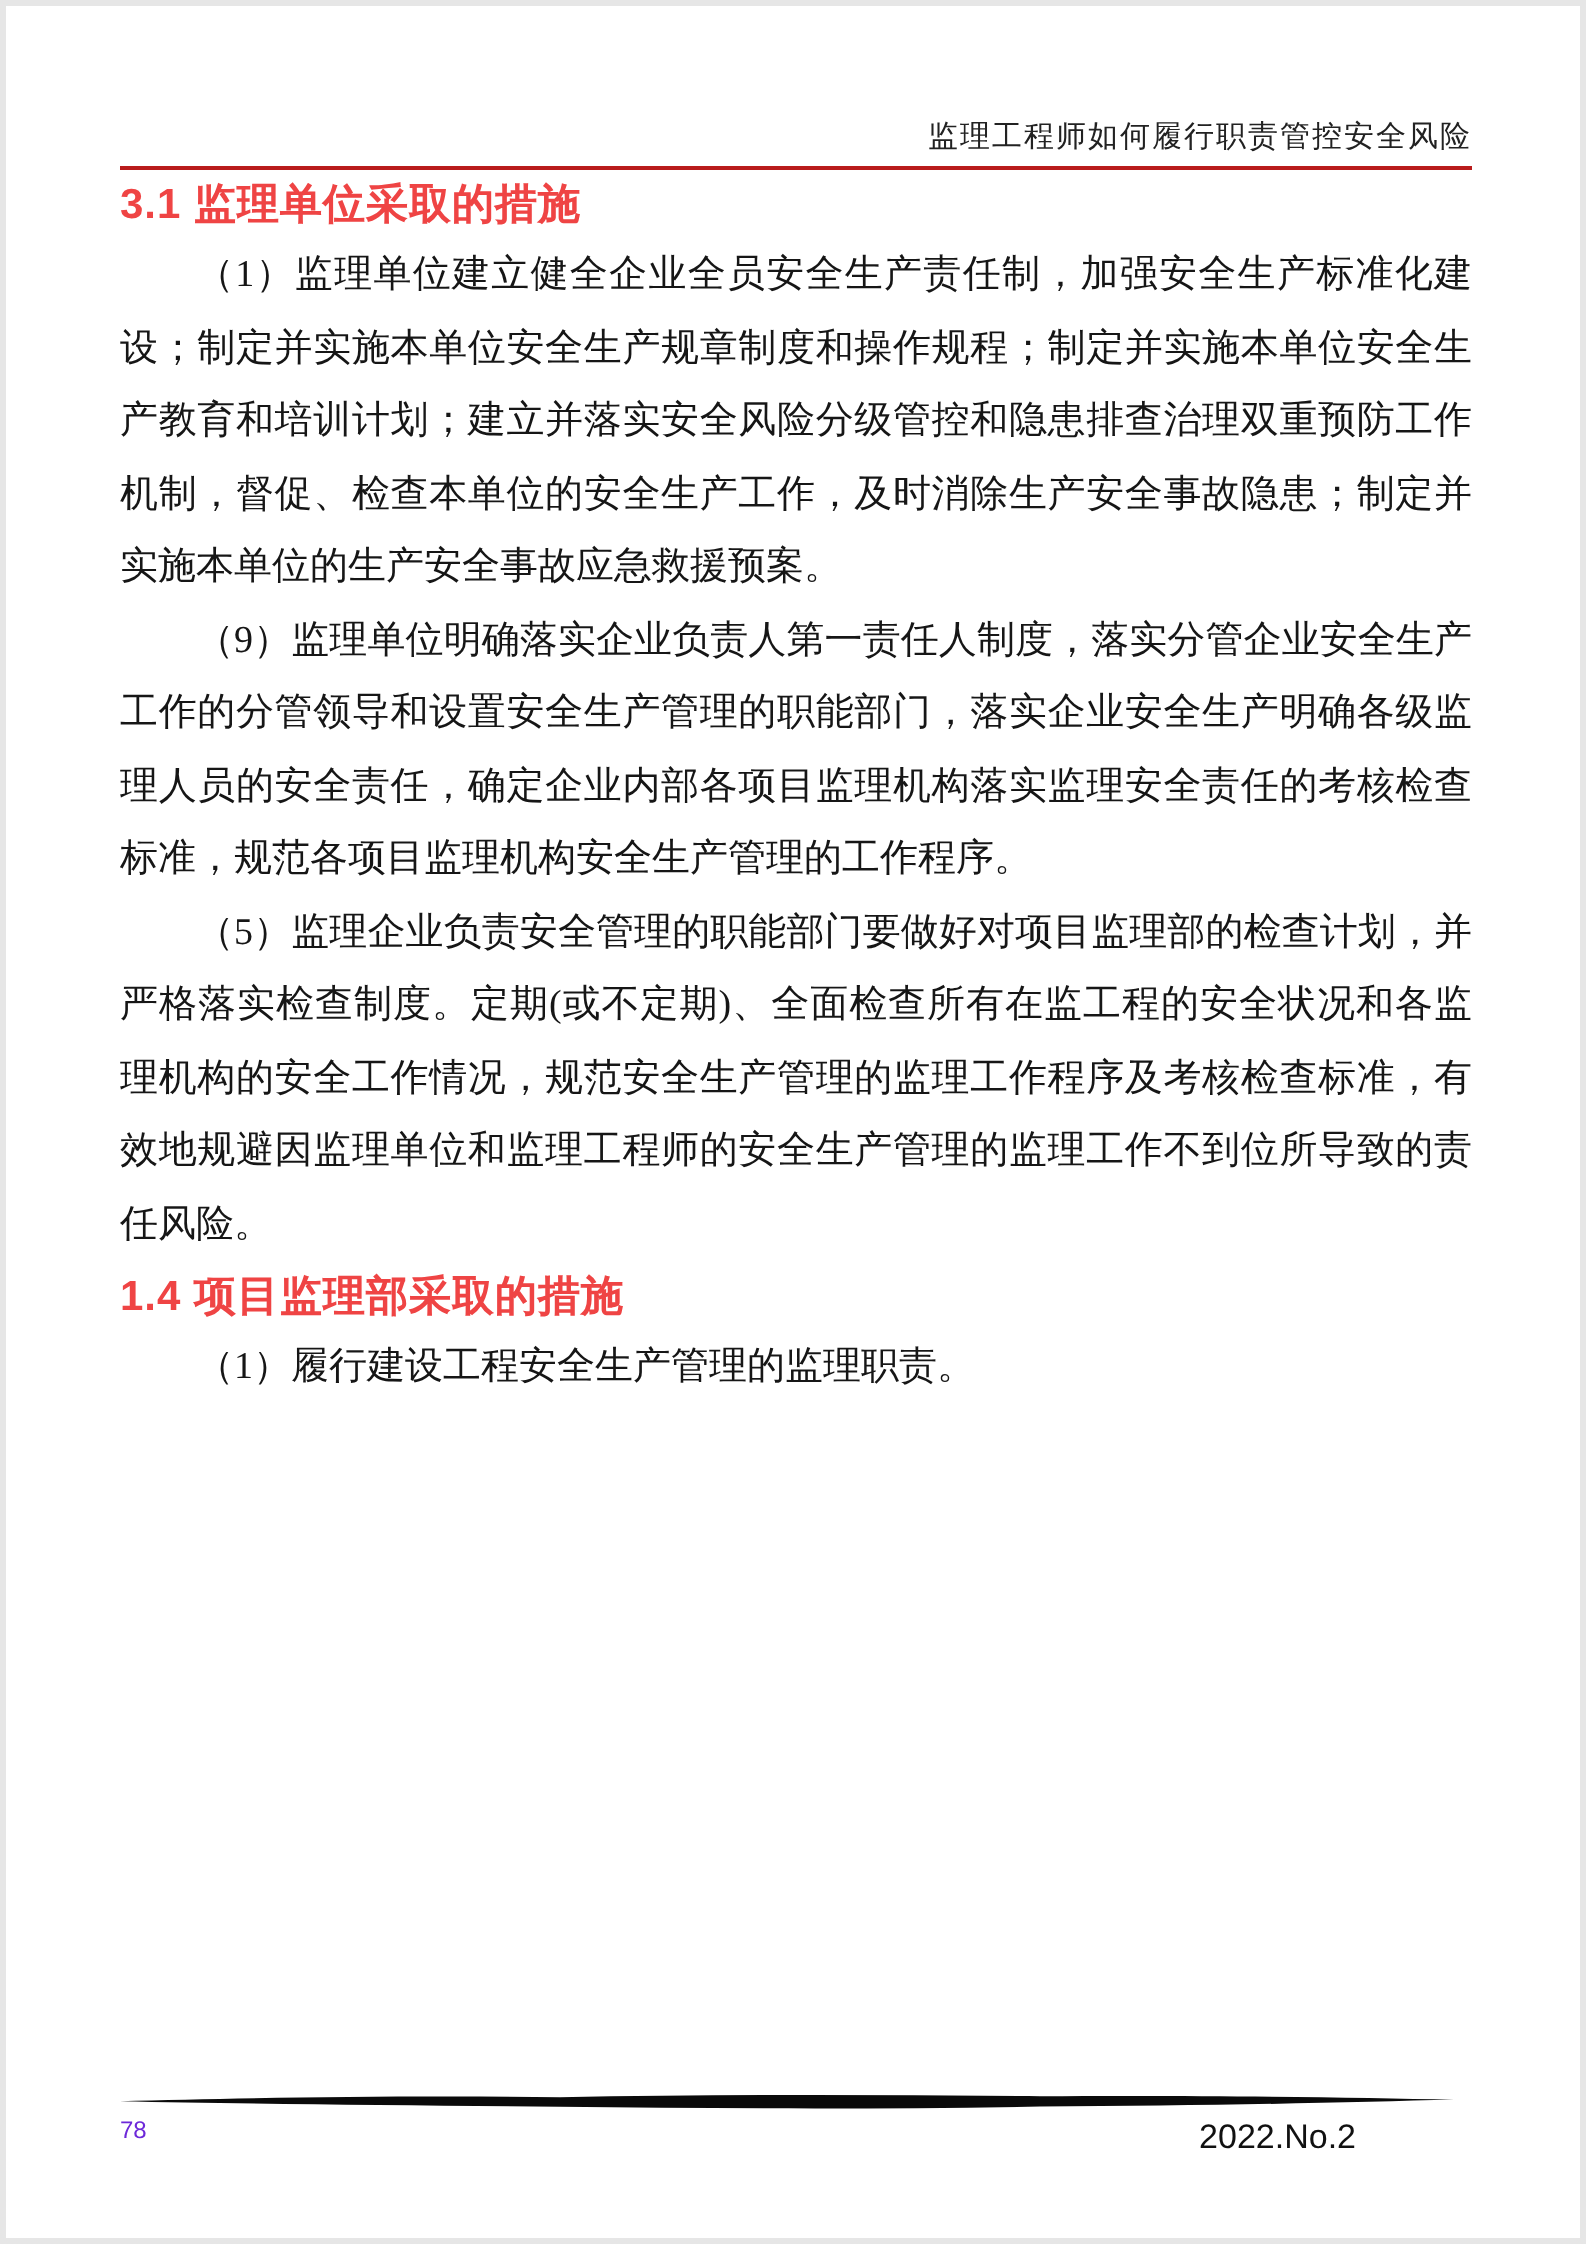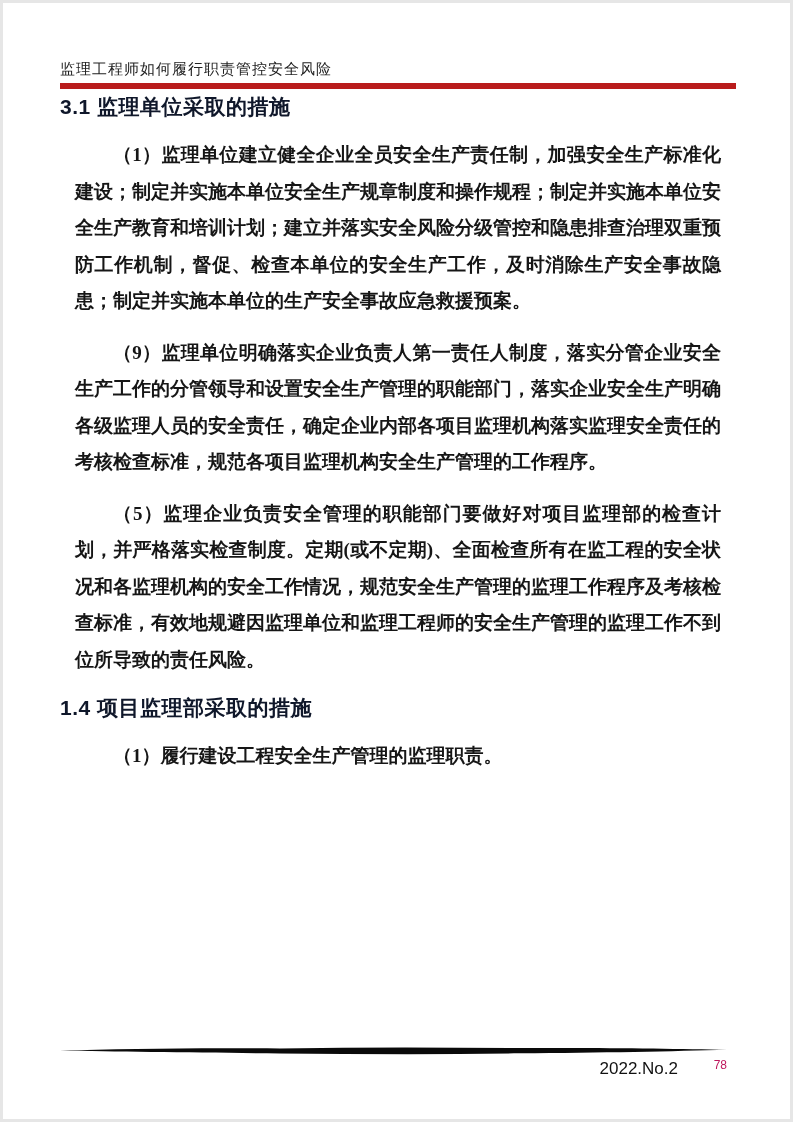--- a/index.html
+++ b/index.html
@@ -17,46 +17,45 @@
     font-family: "Liberation Serif", serif;
     color: #161616;
   }
   .content {
     position: absolute;
     left: 60px;
     top: 58px;
     width: 676px;
   }
   .running-head {
-    text-align: left;
+    text-align: right;
     font-size: 15px;
     letter-spacing: 1px;
     color: #222222;
     line-height: 22px;
     padding-bottom: 3px;
-    border-bottom: 6px solid #b91c1c;
+    border-bottom: 2px solid #b91c1c;
   }
   .sec-heading {
     font-family: "Liberation Sans", sans-serif;
     font-weight: bold;
     font-size: 21px;
     line-height: 30px;
-    color: #0f172a;
+    color: #ef4444;
     margin: 3px 0 2px 0;
     letter-spacing: 0.5px;
   }
   .para {
     font-size: 19px;
     line-height: 36.5px;
     text-align: justify;
     text-justify: inter-character;
     text-indent: 2em;
-    margin: 15px;
+    margin: 0;
     color: #161616;
-    font-weight: bold;
   }
   .footer {
     position: absolute;
     left: 60px;
     top: 1046px;
     width: 667px;
     height: 40px;
   }
   .footer-bar {
     display: block;
@@ -67,23 +66,23 @@
     position: relative;
     width: 100%;
     height: 18px;
     font-family: "Liberation Sans", sans-serif;
   }
   .page-number {
     position: absolute;
     left: 0;
     right: 0;
     top: 2px;
-    text-align: right;
+    text-align: left;
     font-size: 12px;
-    color: #be185d;
+    color: #6d28d9;
   }
   .issue-label {
     position: absolute;
     right: 49px;
     top: 3px;
     font-size: 17px;
     color: #111111;
   }
 </style>
 </head>

